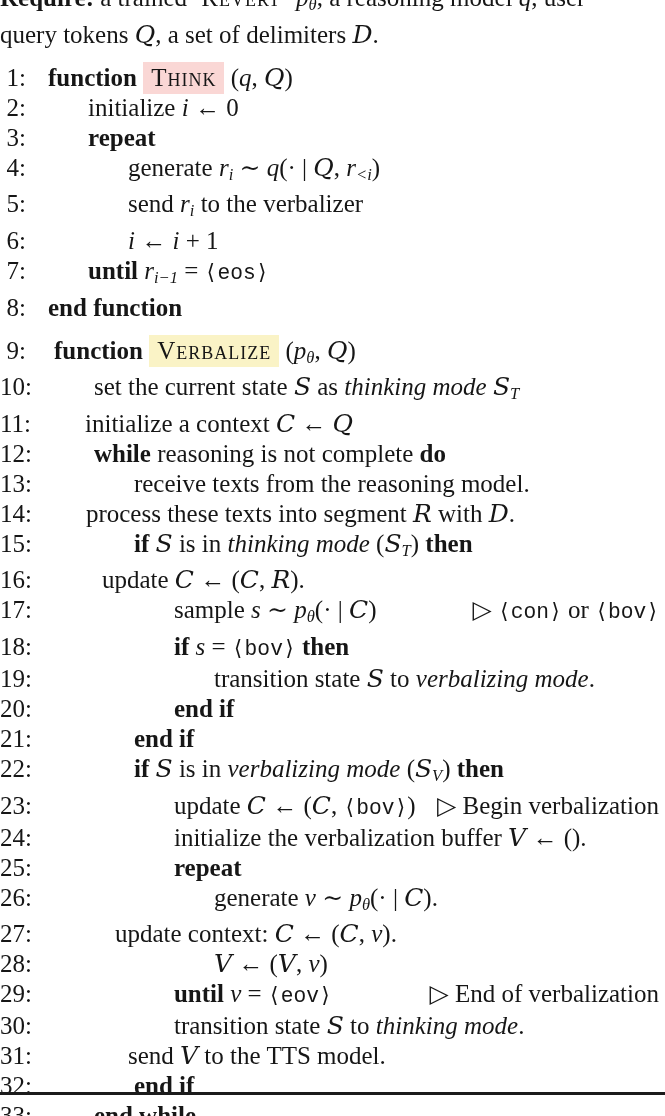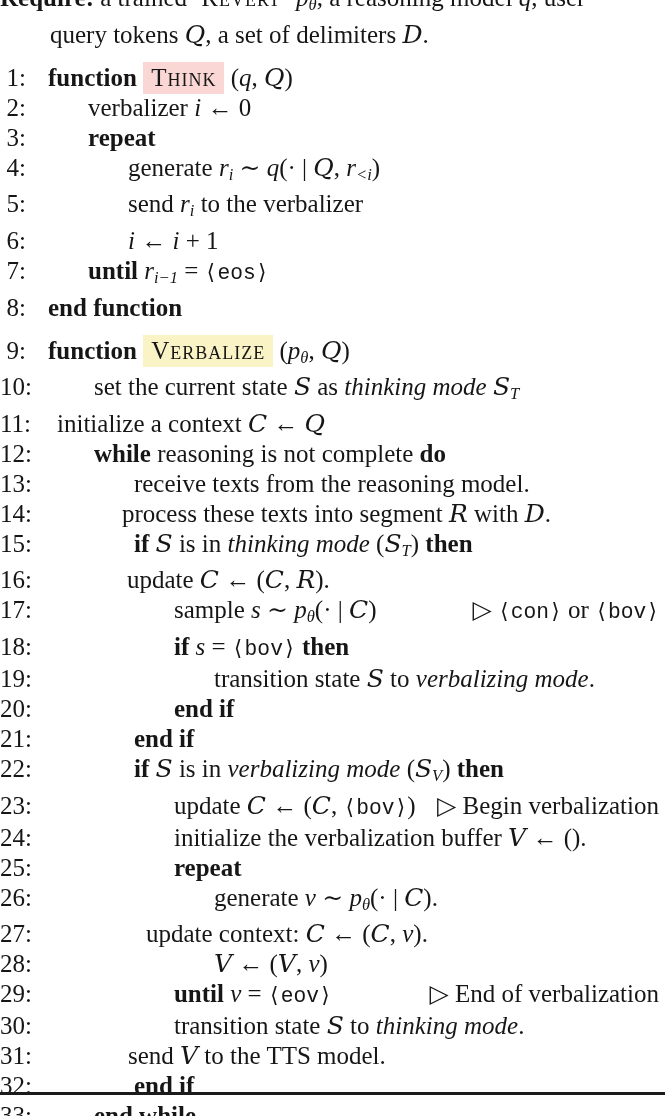--- a/index.html
+++ b/index.html
@@ -5,21 +5,21 @@
   html,body{margin:0;padding:0;}
   body{
     width:665px;height:1116px;overflow:hidden;position:relative;
     background:#ffffff;color:#161616;
     font-family:"Liberation Serif","DejaVu Serif",serif;
     font-size:25px;line-height:30px;
   }
   .header{overflow:hidden;}
   .hline{white-space:pre;}
   .hline.h1{margin-top:-17px;}
-  .hline.h2{padding-left:50px;}
+  .hline.h2{}
   .algo{margin-top:13px;padding-right:6px;}
   .line{display:flex;white-space:pre;line-height:30px;align-items:baseline;}
   .line.gap{margin-top:13px;}
   .num{flex:0 0 26px;text-align:right;}
   .body{flex:1;display:flex;min-width:0;}
   .cmt{margin-left:auto;}
   .b{font-weight:bold;}
   .i{font-style:italic;}
   .m{font-style:italic;}
   .cal{font-style:italic;font-family:"DejaVu Serif","Liberation Serif",serif;}
@@ -32,46 +32,46 @@
 </style>
 </head>
 <body style="--hl-pink: #fad7d5; --hl-yellow: #faf3c6;">
 
 <div class="header">
     <div class="hline h1"><span class="seg b">Require: </span><span class="seg">a trained </span><span class="seg fn">Revert </span><span class="seg m">p</span><span class="seg sub">θ</span><span class="seg">, a reasoning model </span><span class="seg m">q</span><span class="seg">, user</span></div>
     <div class="hline h2"><span class="seg">query tokens </span><span class="seg cal">Q</span><span class="seg">, a set of delimiters </span><span class="seg cal">D</span><span class="seg">.</span></div>
   </div>
 <div class="algo">
     <div class="line"><span class="num">1:</span><span class="body"><span class="stmt" style="margin-left: 22px;"><span class="seg b">function </span><span class="seg fn hl-pink">Think</span><span class="seg"> (</span><span class="seg m">q</span><span class="seg">, </span><span class="seg cal">Q</span><span class="seg">)</span></span></span></div>
-    <div class="line"><span class="num">2:</span><span class="body"><span class="stmt" style="margin-left: 62px;"><span class="seg">verbalizer </span><span class="seg m">i</span><span class="seg"> ← 0</span></span></span></div>
+    <div class="line"><span class="num">2:</span><span class="body"><span class="stmt" style="margin-left: 62px;"><span class="seg">initialize </span><span class="seg m">i</span><span class="seg"> ← 0</span></span></span></div>
     <div class="line"><span class="num">3:</span><span class="body"><span class="stmt" style="margin-left: 62px;"><span class="seg b">repeat</span></span></span></div>
     <div class="line"><span class="num">4:</span><span class="body"><span class="stmt" style="margin-left: 102px;"><span class="seg">generate </span><span class="seg m">r</span><span class="seg sub">i</span><span class="seg"> ∼ </span><span class="seg m">q</span><span class="seg">(· | </span><span class="seg cal">Q</span><span class="seg">, </span><span class="seg m">r</span><span class="seg sub">&lt;i</span><span class="seg">)</span></span></span></div>
     <div class="line"><span class="num">5:</span><span class="body"><span class="stmt" style="margin-left: 102px;"><span class="seg">send </span><span class="seg m">r</span><span class="seg sub">i</span><span class="seg"> to the verbalizer</span></span></span></div>
     <div class="line"><span class="num">6:</span><span class="body"><span class="stmt" style="margin-left: 102px;"><span class="seg m">i</span><span class="seg"> ← </span><span class="seg m">i</span><span class="seg"> + 1</span></span></span></div>
     <div class="line"><span class="num">7:</span><span class="body"><span class="stmt" style="margin-left: 62px;"><span class="seg b">until </span><span class="seg m">r</span><span class="seg sub">i−1</span><span class="seg"> = </span><span class="seg tt">⟨eos⟩</span></span></span></div>
     <div class="line"><span class="num">8:</span><span class="body"><span class="stmt" style="margin-left: 22px;"><span class="seg b">end function</span></span></span></div>
-    <div class="line gap"><span class="num">9:</span><span class="body"><span class="stmt" style="margin-left: 22px;"><span class="seg b">function </span><span class="seg fn hl-yellow">Verbalize</span><span class="seg"> (</span><span class="seg m">p</span><span class="seg sub">θ</span><span class="seg">, </span><span class="seg cal">Q</span><span class="seg">)</span></span></span></div>
+    <div class="line gap"><span class="num">9:</span><span class="body"><span class="stmt" style="margin-left: 28px;"><span class="seg b">function </span><span class="seg fn hl-yellow">Verbalize</span><span class="seg"> (</span><span class="seg m">p</span><span class="seg sub">θ</span><span class="seg">, </span><span class="seg cal">Q</span><span class="seg">)</span></span></span></div>
     <div class="line"><span class="num">10:</span><span class="body"><span class="stmt" style="margin-left: 62px;"><span class="seg">set the current state </span><span class="seg cal">S</span><span class="seg"> as </span><span class="seg i">thinking mode</span><span class="seg"> </span><span class="seg cal">S</span><span class="seg sub">T</span></span></span></div>
-    <div class="line"><span class="num">11:</span><span class="body"><span class="stmt" style="margin-left: 26px;"><span class="seg">initialize a context </span><span class="seg cal">C</span><span class="seg"> ← </span><span class="seg cal">Q</span></span></span></div>
+    <div class="line"><span class="num">11:</span><span class="body"><span class="stmt" style="margin-left: 54px;"><span class="seg">initialize a context </span><span class="seg cal">C</span><span class="seg"> ← </span><span class="seg cal">Q</span></span></span></div>
     <div class="line"><span class="num">12:</span><span class="body"><span class="stmt" style="margin-left: 62px;"><span class="seg b">while</span><span class="seg"> reasoning is not complete </span><span class="seg b">do</span></span></span></div>
     <div class="line"><span class="num">13:</span><span class="body"><span class="stmt" style="margin-left: 102px;"><span class="seg">receive texts from the reasoning model.</span></span></span></div>
-    <div class="line"><span class="num">14:</span><span class="body"><span class="stmt" style="margin-left: 90px;"><span class="seg">process these texts into segment </span><span class="seg cal">R</span><span class="seg"> with </span><span class="seg cal">D</span><span class="seg">.</span></span></span></div>
+    <div class="line"><span class="num">14:</span><span class="body"><span class="stmt" style="margin-left: 54px;"><span class="seg">process these texts into segment </span><span class="seg cal">R</span><span class="seg"> with </span><span class="seg cal">D</span><span class="seg">.</span></span></span></div>
     <div class="line"><span class="num">15:</span><span class="body"><span class="stmt" style="margin-left: 102px;"><span class="seg b">if </span><span class="seg cal">S</span><span class="seg"> is in </span><span class="seg i">thinking mode</span><span class="seg"> (</span><span class="seg cal">S</span><span class="seg sub">T</span><span class="seg">) </span><span class="seg b">then</span></span></span></div>
-    <div class="line"><span class="num">16:</span><span class="body"><span class="stmt" style="margin-left: 95px;"><span class="seg">update </span><span class="seg cal">C</span><span class="seg"> ← (</span><span class="seg cal">C</span><span class="seg">, </span><span class="seg cal">R</span><span class="seg">).</span></span></span></div>
+    <div class="line"><span class="num">16:</span><span class="body"><span class="stmt" style="margin-left: 70px;"><span class="seg">update </span><span class="seg cal">C</span><span class="seg"> ← (</span><span class="seg cal">C</span><span class="seg">, </span><span class="seg cal">R</span><span class="seg">).</span></span></span></div>
     <div class="line"><span class="num">17:</span><span class="body"><span class="stmt" style="margin-left: 142px;"><span class="seg">sample </span><span class="seg m">s</span><span class="seg"> ∼ </span><span class="seg m">p</span><span class="seg sub">θ</span><span class="seg">(· | </span><span class="seg cal">C</span><span class="seg">)</span></span><span class="cmt"><span class="seg">▷ </span><span class="seg tt">⟨con⟩</span><span class="seg"> or </span><span class="seg tt">⟨bov⟩</span></span></span></div>
     <div class="line"><span class="num">18:</span><span class="body"><span class="stmt" style="margin-left: 142px;"><span class="seg b">if </span><span class="seg m">s</span><span class="seg"> = </span><span class="seg tt">⟨bov⟩</span><span class="seg b"> then</span></span></span></div>
     <div class="line"><span class="num">19:</span><span class="body"><span class="stmt" style="margin-left: 182px;"><span class="seg">transition state </span><span class="seg cal">S</span><span class="seg"> to </span><span class="seg i">verbalizing mode</span><span class="seg">.</span></span></span></div>
     <div class="line"><span class="num">20:</span><span class="body"><span class="stmt" style="margin-left: 142px;"><span class="seg b">end if</span></span></span></div>
     <div class="line"><span class="num">21:</span><span class="body"><span class="stmt" style="margin-left: 102px;"><span class="seg b">end if</span></span></span></div>
     <div class="line"><span class="num">22:</span><span class="body"><span class="stmt" style="margin-left: 102px;"><span class="seg b">if </span><span class="seg cal">S</span><span class="seg"> is in </span><span class="seg i">verbalizing mode</span><span class="seg"> (</span><span class="seg cal">S</span><span class="seg sub">V</span><span class="seg">) </span><span class="seg b">then</span></span></span></div>
     <div class="line"><span class="num">23:</span><span class="body"><span class="stmt" style="margin-left: 142px;"><span class="seg">update </span><span class="seg cal">C</span><span class="seg"> ← (</span><span class="seg cal">C</span><span class="seg">, </span><span class="seg tt">⟨bov⟩</span><span class="seg">)</span></span><span class="cmt"><span class="seg">▷ Begin verbalization</span></span></span></div>
     <div class="line"><span class="num">24:</span><span class="body"><span class="stmt" style="margin-left: 142px;"><span class="seg">initialize the verbalization buffer </span><span class="seg cal">V</span><span class="seg"> ← ().</span></span></span></div>
     <div class="line"><span class="num">25:</span><span class="body"><span class="stmt" style="margin-left: 142px;"><span class="seg b">repeat</span></span></span></div>
     <div class="line"><span class="num">26:</span><span class="body"><span class="stmt" style="margin-left: 182px;"><span class="seg">generate </span><span class="seg m">v</span><span class="seg"> ∼ </span><span class="seg m">p</span><span class="seg sub">θ</span><span class="seg">(· | </span><span class="seg cal">C</span><span class="seg">).</span></span></span></div>
-    <div class="line"><span class="num">27:</span><span class="body"><span class="stmt" style="margin-left: 114px; text-align: center;"><span class="seg">update context: </span><span class="seg cal">C</span><span class="seg"> ← (</span><span class="seg cal">C</span><span class="seg">, </span><span class="seg m">v</span><span class="seg">).</span></span></span></div>
+    <div class="line"><span class="num">27:</span><span class="body"><span class="stmt" style="margin-left: 83px; text-align: center;"><span class="seg">update context: </span><span class="seg cal">C</span><span class="seg"> ← (</span><span class="seg cal">C</span><span class="seg">, </span><span class="seg m">v</span><span class="seg">).</span></span></span></div>
     <div class="line"><span class="num">28:</span><span class="body"><span class="stmt" style="margin-left: 182px;"><span class="seg cal">V</span><span class="seg"> ← (</span><span class="seg cal">V</span><span class="seg">, </span><span class="seg m">v</span><span class="seg">)</span></span></span></div>
     <div class="line"><span class="num">29:</span><span class="body"><span class="stmt" style="margin-left: 142px;"><span class="seg b">until </span><span class="seg m">v</span><span class="seg"> = </span><span class="seg tt">⟨eov⟩</span></span><span class="cmt"><span class="seg">▷ End of verbalization</span></span></span></div>
     <div class="line"><span class="num">30:</span><span class="body"><span class="stmt" style="margin-left: 142px;"><span class="seg">transition state </span><span class="seg cal">S</span><span class="seg"> to </span><span class="seg i">thinking mode</span><span class="seg">.</span></span></span></div>
     <div class="line"><span class="num">31:</span><span class="body"><span class="stmt" style="margin-left: 96px;"><span class="seg">send </span><span class="seg cal">V</span><span class="seg"> to the TTS model.</span></span></span></div>
     <div class="line"><span class="num">32:</span><span class="body"><span class="stmt" style="margin-left: 102px;"><span class="seg b">end if</span></span></span></div>
     <div class="line"><span class="num">33:</span><span class="body"><span class="stmt" style="margin-left: 62px;"><span class="seg b">end while</span></span></span></div>
   </div>
 <div class="rule" style="top:1092px;"></div>
 
 </body></html>

